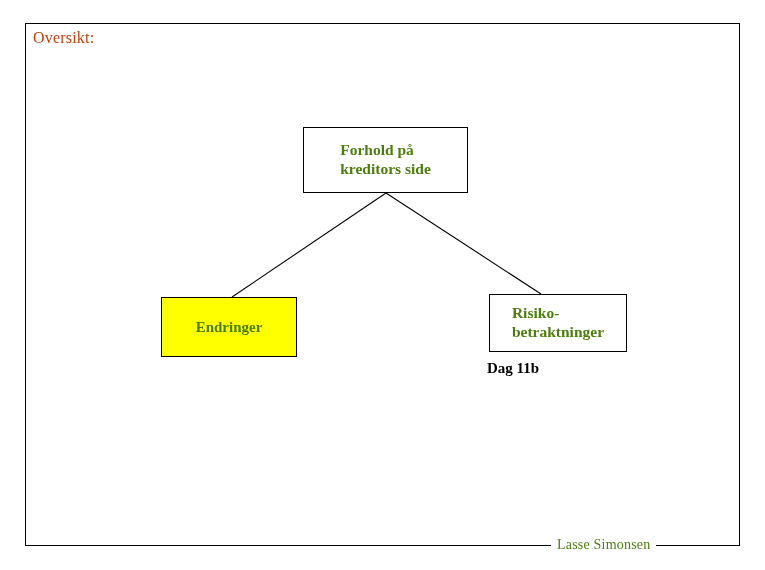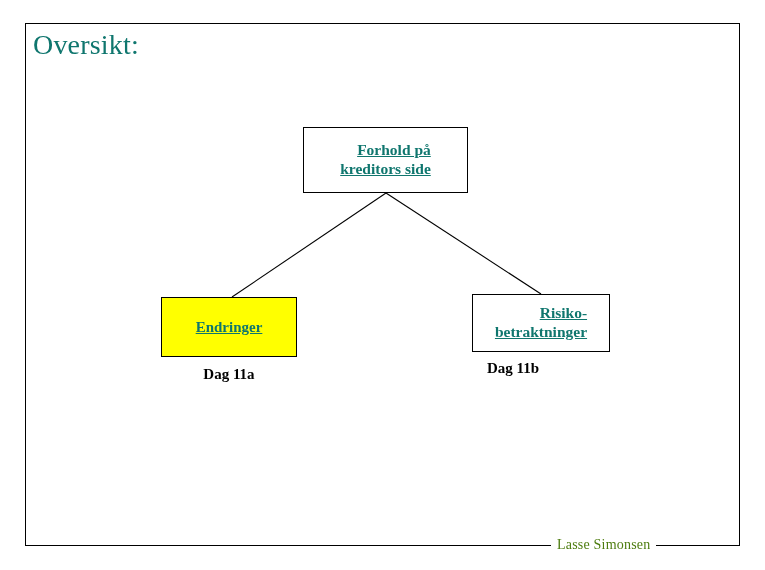--- a/index.html
+++ b/index.html
@@ -26,23 +26,23 @@
     border: 1.4px solid #000000;
     box-sizing: border-box;
     background: transparent;
   }
 
   
   #title {
     position: absolute;
     left: 33px;
     top: 29px;
-    font-size: 28px;
+    font-size: 16px;
     font-weight: normal;
-    color: #0f766e;
+    color: #c2410c;
     letter-spacing: 0.2px;
     white-space: nowrap;
   }
 
   
   #connectors {
     position: absolute;
     left: 0;
     top: 0;
     width: 765px;
@@ -51,25 +51,24 @@
   }
 
   
   .node {
     position: absolute;
     box-sizing: border-box;
     border: 1.4px solid #000000;
     display: flex;
     align-items: center;
     justify-content: center;
-    text-align: right;
+    text-align: left;
     font-weight: bold;
-    color: #0f766e;
+    color: #4d7c0f;
     line-height: 1.22;
-    text-decoration: underline;
   }
 
   #node-top {
     left: 303px;
     top: 127px;
     width: 165px;
     height: 66px;
     background: #ffffff;
     font-size: 15.5px;
   }
@@ -77,21 +76,21 @@
   #node-endringer {
     left: 161px;
     top: 297px;
     width: 136px;
     height: 60px;
     background: #ffff00;
     font-size: 15px;
   }
 
   #node-risiko {
-    left: 472px;
+    left: 489px;
     top: 294px;
     width: 138px;
     height: 58px;
     background: #ffffff;
     font-size: 15.5px;
   }
 
   .node-text {
     display: block;
     padding: 0 4px;
@@ -156,18 +155,17 @@
     <span class="node-text">Endringer</span>
   </div>
 
   <div class="node" id="node-risiko">
     <span class="node-text">
       <span>Risiko-</span><br>
       <span>betraktninger</span>
     </span>
   </div>
 
-  <div class="caption" id="caption-a">Dag 11a</div>
   <div class="caption" id="caption-b">Dag 11b</div>
 
   <div id="footer-author">Lasse Simonsen</div>
 
 </div>
 
 </body></html>

